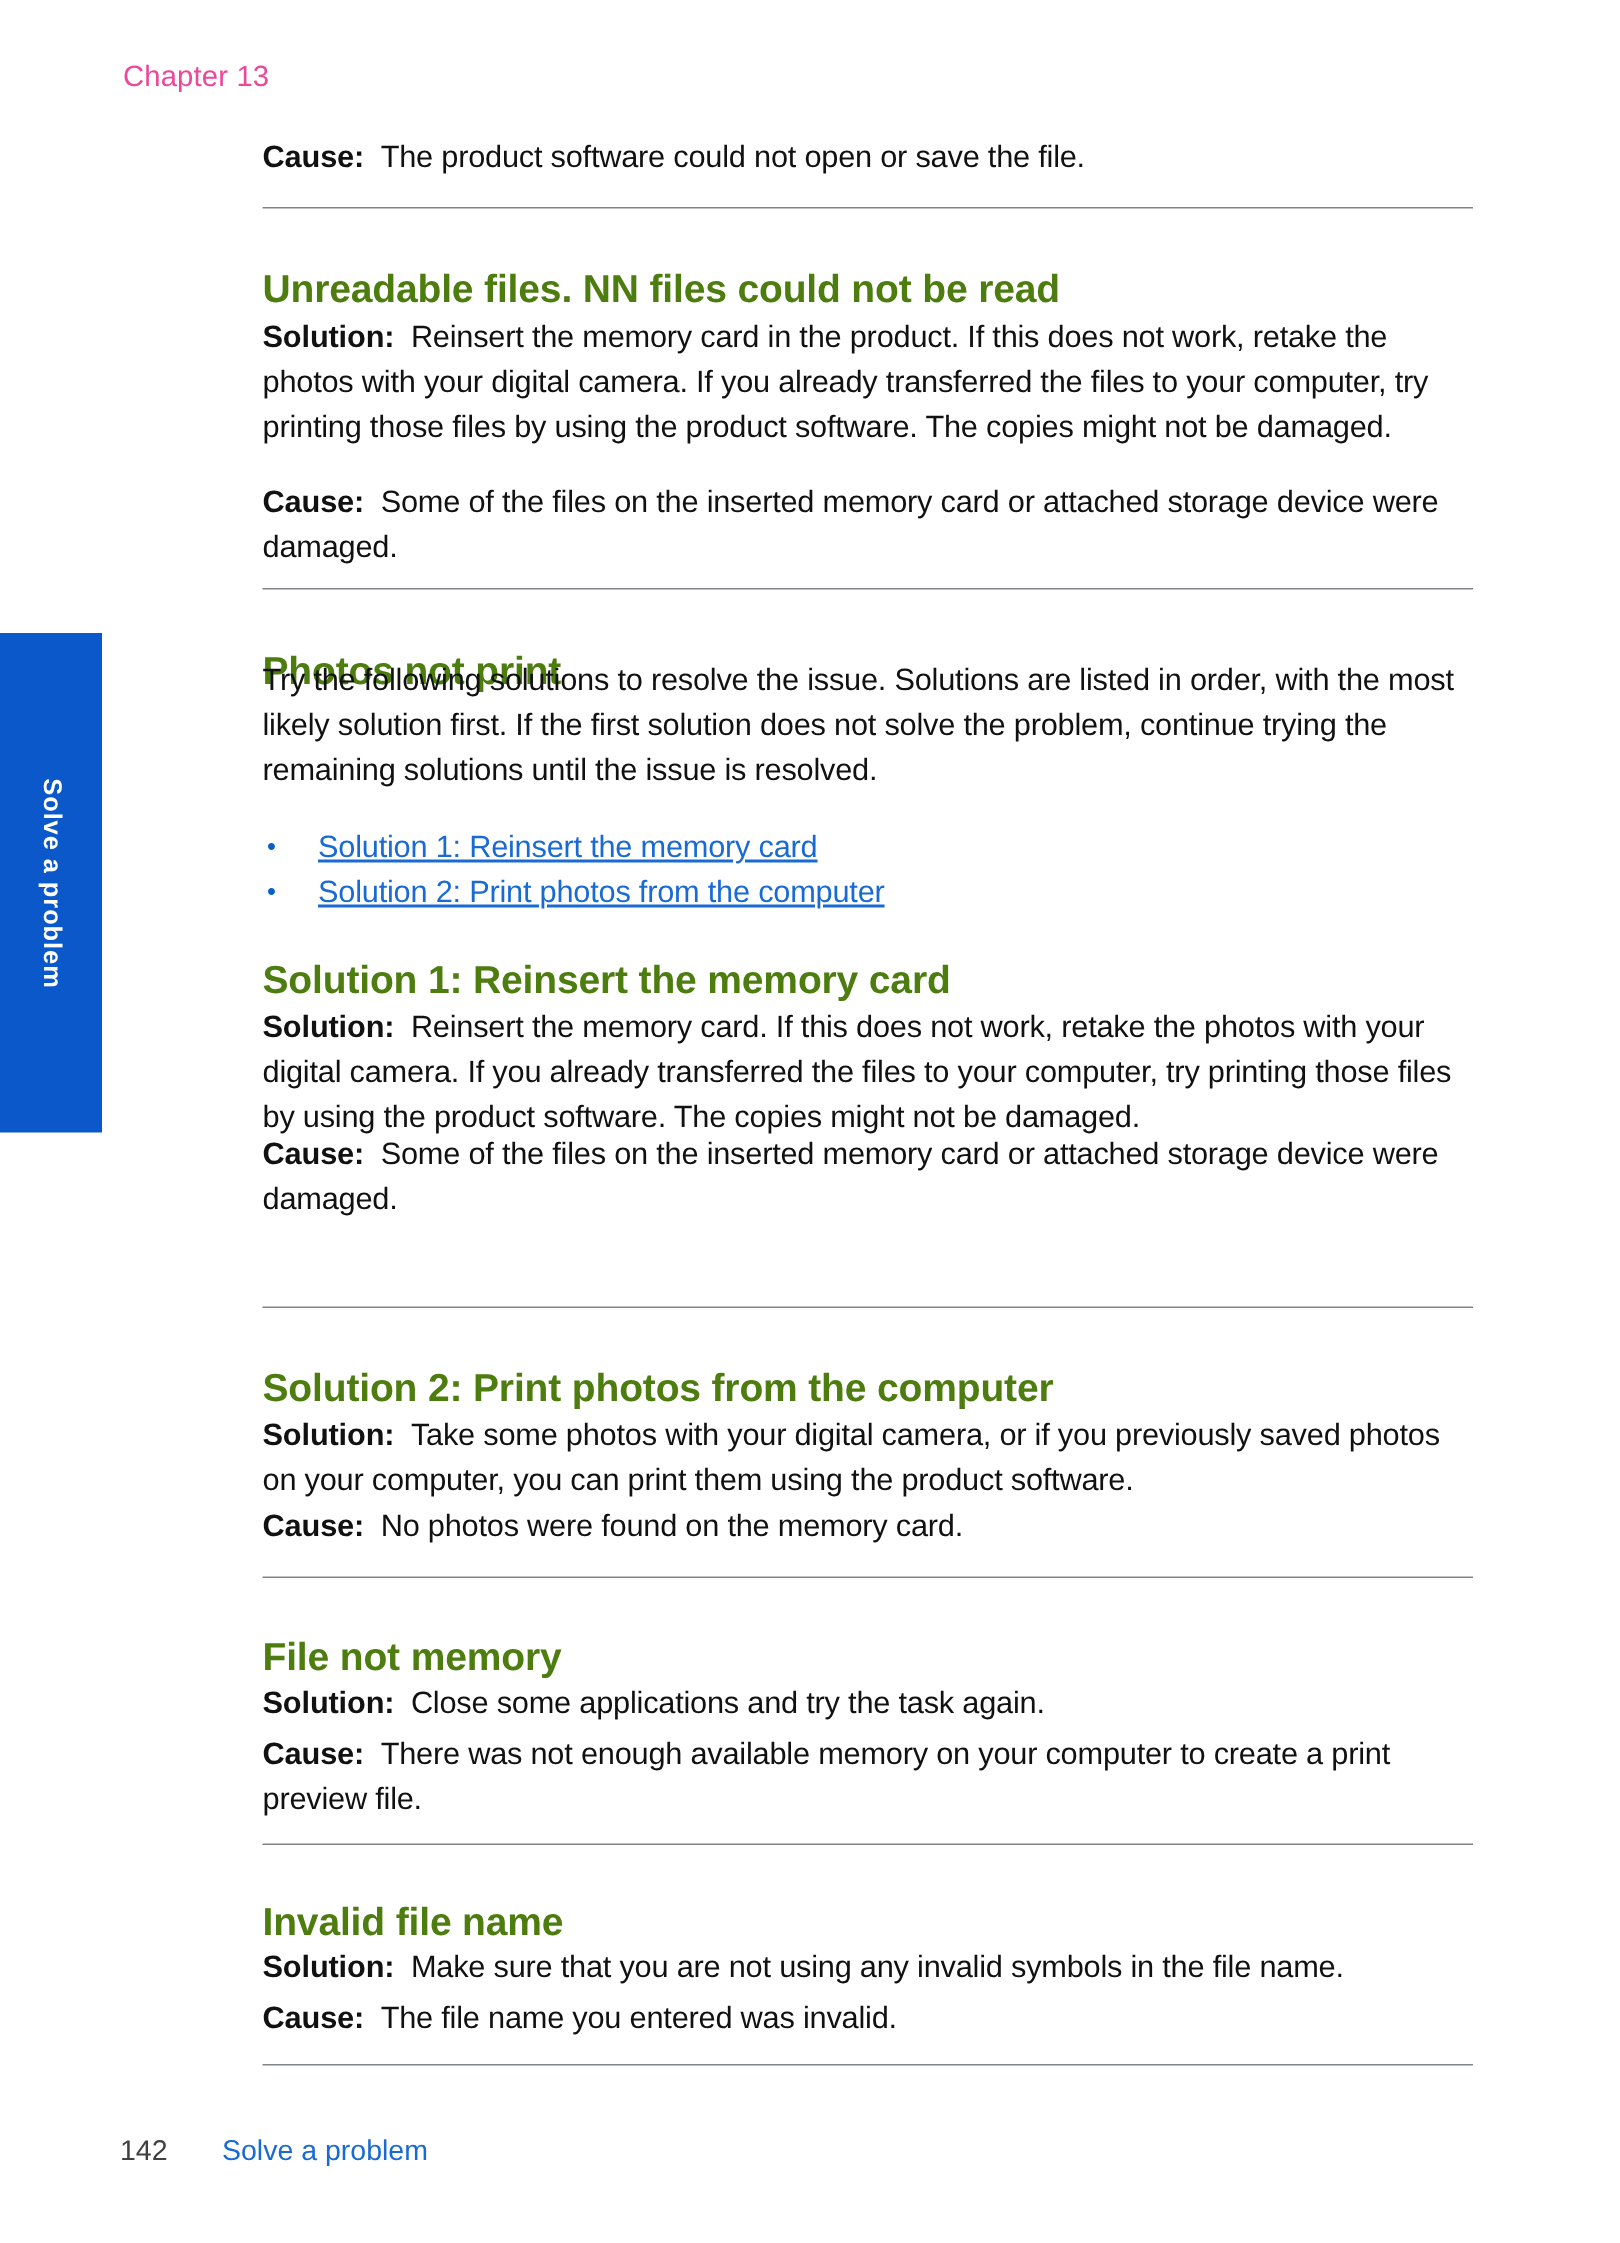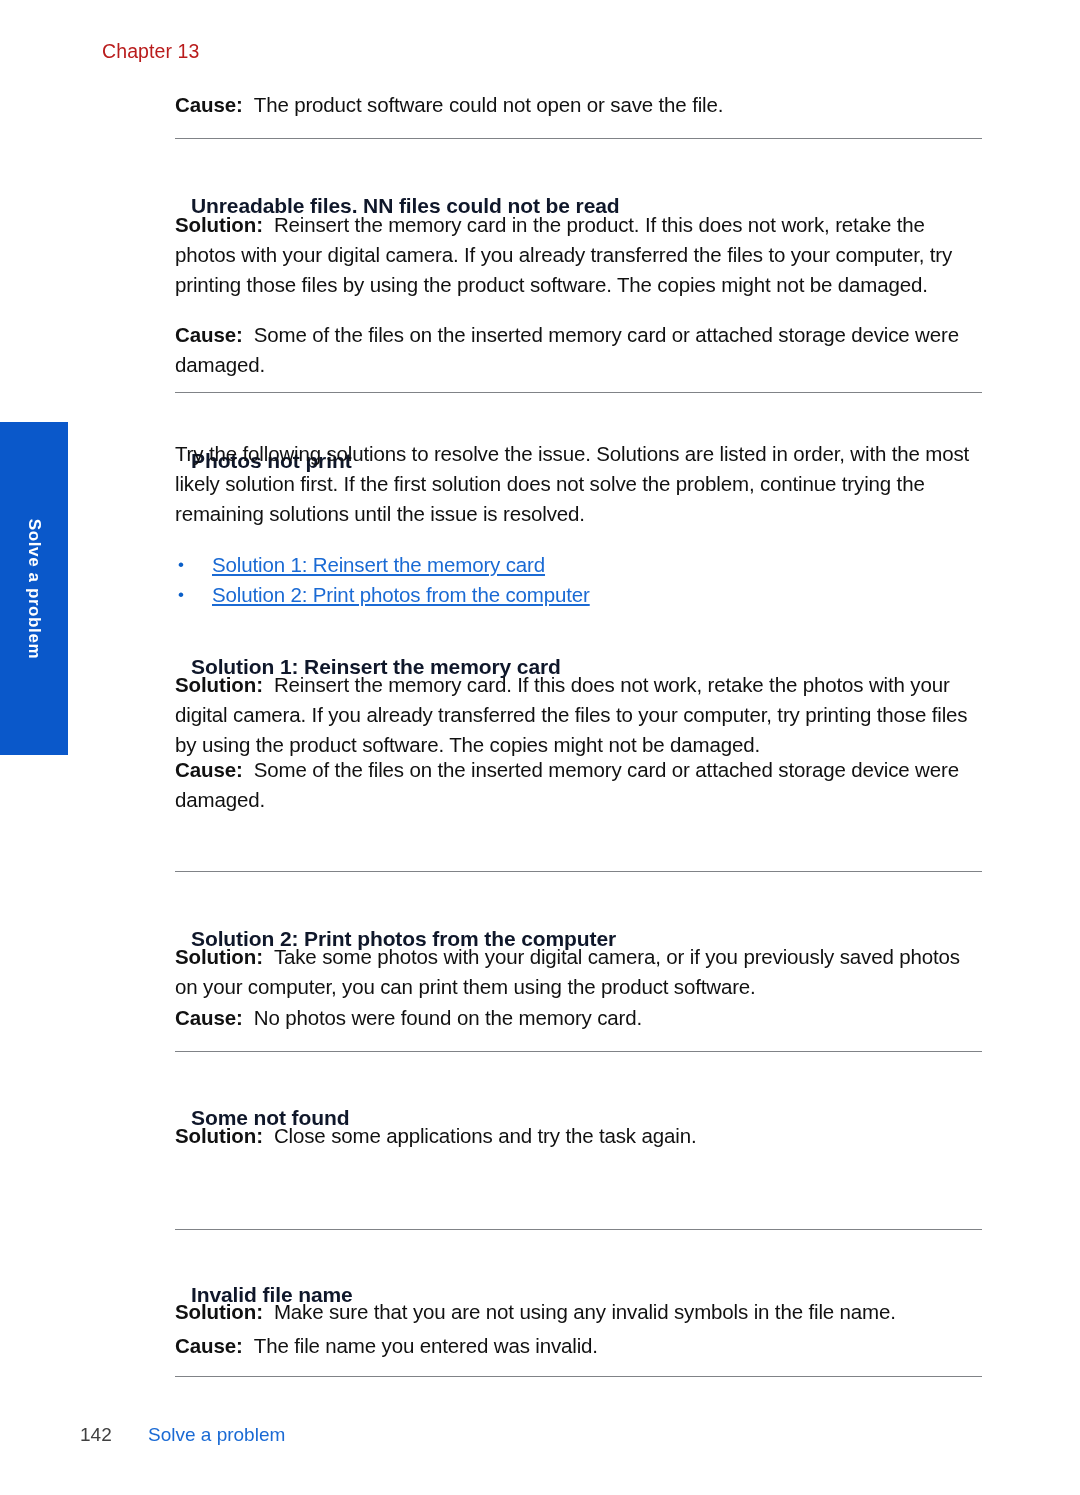--- a/index.html
+++ b/index.html
@@ -21,24 +21,23 @@
     position: relative;
     width: 1080px;
     height: 1495px;
   }
 
   .chapter-label {
     position: absolute;
     left: 82px;
     top: 40px;
     font-size: 19.5px;
-    color: #b91c1c;
+    color: #ec4899;
     letter-spacing: 0.1px;
     white-space: nowrap;
-    margin-left: 20px;
   }
 
   .side-tab {
     position: absolute;
     left: 0;
     top: 422px;
     width: 68px;
     height: 333px;
     background: #0a58ca;
   }
@@ -57,24 +56,24 @@
 
   .rule {
     height: 0;
     border: 0;
     border-top: 1.4px solid #808387;
     margin: 0;
     width: 807px;
   }
 
   h2.section-title {
-    margin: 16px;
-    font-size: 21px;
+    margin: 0;
+    font-size: 26px;
     font-weight: bold;
-    color: #0f172a;
+    color: #4d7c0f;
     letter-spacing: -0.1px;
     line-height: 1.2;
   }
 
   p.body-text {
     margin: 0;
     font-size: 20.5px;
     line-height: 30px;
     color: #111111;
     letter-spacing: -0.15px;
@@ -190,24 +189,25 @@
   <hr class="rule b" style="left:175px; top:871px;">
 
   <h2 class="section-title b" style="left:175px; top:910px;">Solution 2: Print photos from the computer</h2>
 
   <p class="body-text indent b" style="left:175px; top:1003px; width:808px;"><span class="lead">Cause:</span><span class="lead-gap"></span><span>No photos were found on the memory card.</span></p>
 
   <p class="body-text indent b" style="left:175px; top:942px; width:808px;"><span class="lead">Solution:</span><span class="lead-gap"></span><span>Take some photos with your digital camera, or if you previously saved photos on your computer, you can print them using the product software.</span></p>
 
   <hr class="rule b" style="left:175px; top:1051px;">
 
-  <h2 class="section-title b" style="left:175px; top:1089px;">Some not found</h2>
+  <h2 class="section-title b" style="left:175px; top:1089px;">File not memory</h2>
 
   <p class="body-text indent b" style="left:175px; top:1121px; width:808px;"><span class="lead">Solution:</span><span class="lead-gap"></span><span>Close some applications and try the task again.</span></p>
 
+  <p class="body-text indent b" style="left:175px; top:1155px; width:808px;"><span class="lead">Cause:</span><span class="lead-gap"></span><span>There was not enough available memory on your computer to create a print preview file.</span></p>
 
   <hr class="rule b" style="left:175px; top:1229px;">
 
   <h2 class="section-title b" style="left:175px; top:1266px;">Invalid file name</h2>
 
   <p class="body-text indent b" style="left:175px; top:1331px; width:808px;"><span class="lead">Cause:</span><span class="lead-gap"></span><span>The file name you entered was invalid.</span></p>
 
   <p class="body-text indent b" style="left:175px; top:1297px; width:808px;"><span class="lead">Solution:</span><span class="lead-gap"></span><span>Make sure that you are not using any invalid symbols in the file name.</span></p>
 
   <div class="footer-rule"></div>

